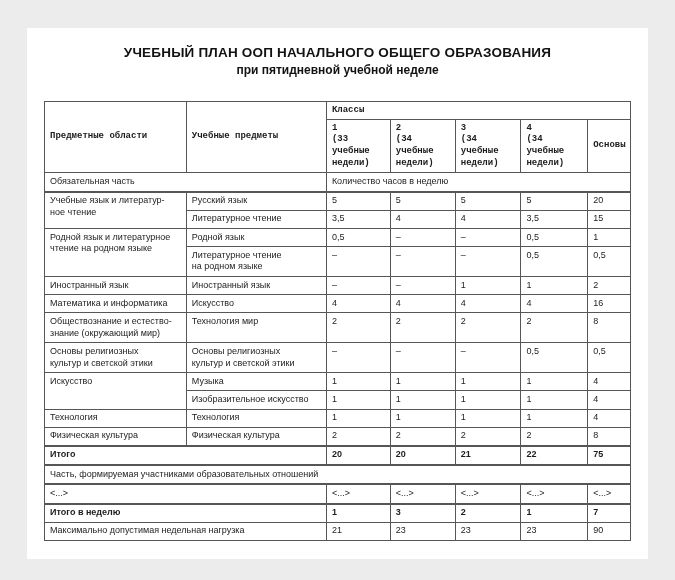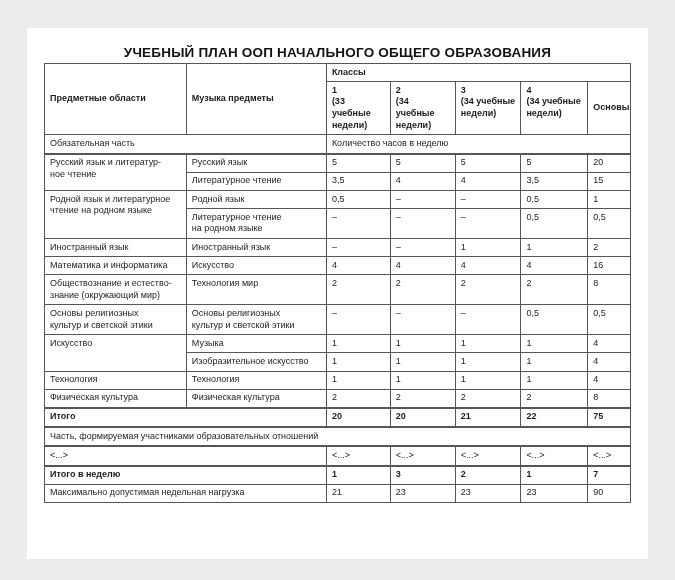--- a/index.html
+++ b/index.html
@@ -43,51 +43,52 @@
   }
   .plan th, .plan td {
     border: 1px solid #565656;
     padding: 2.5px 5px 3px;
     text-align: left;
     vertical-align: top;
     line-height: 1.3;
     overflow: hidden;
     font-weight: normal;
   }
-  .plan thead th { font-weight: bold; }
+  .plan thead th { font-weight: bold; font-family: Liberation Mono, monospace; }
   .plan thead tr.h1 th { vertical-align: middle; }
   .plan thead th.merged { vertical-align: middle; }
   .plan thead tr.h2 th { vertical-align: top; }
   .plan thead tr.h2 th.total-h { vertical-align: middle; }
   .pre { white-space: pre-line; }
   .b { font-weight: bold; }
   tr.kind-section-split td { border-bottom-width: 2px; }
   tr.kind-total td { border-top-width: 2px; font-weight: bold; }
   tr.kind-section-full td { border-top-width: 2px; border-bottom-width: 2px; }
 </style>
 </head>
 <body>
 
 <div class="card">
   <div class="title">УЧЕБНЫЙ ПЛАН ООП НАЧАЛЬНОГО ОБЩЕГО ОБРАЗОВАНИЯ</div>
+  <div class="subtitle">при пятидневной учебной неделе</div>
 
   <table class="plan">
     <colgroup>
       <col style="width:24.2%">
       <col style="width:23.9%">
       <col style="width:10.9%">
       <col style="width:11.1%">
       <col style="width:11.2%">
       <col style="width:11.4%">
       <col style="width:7.3%">
     </colgroup>
     <thead>
       <tr class="h1">
         <th rowspan="2" class="merged">Предметные области</th>
-        <th rowspan="2" class="merged">Музыка предметы</th>
+        <th rowspan="2" class="merged">Учебные предметы</th>
         <th colspan="5">Классы</th>
       </tr>
       <tr class="h2">
         <th class="pre">1
 (33 учебные
 недели)</th>
         <th class="pre">2
 (34 учебные
 недели)</th>
         <th class="pre">3
@@ -98,21 +99,21 @@
 недели)</th>
         <th class="total-h">Основы</th>
       </tr>
     </thead>
     <tbody id="table-body">
         <tr class="kind-section-split">
           <td colspan="2" class="b">Обязательная часть</td>
           <td colspan="5" class="b">Количество часов в неделю</td>
         </tr>
         <tr class="kind-data">
-          <td rowspan="2" class="pre">Русский язык и литератур-
+          <td rowspan="2" class="pre">Учебные язык и литератур-
 ное чтение</td>
           <td class="pre">Русский язык</td>
           <td>5</td>
           <td>5</td>
           <td>5</td>
           <td>5</td>
           <td>20</td>
         </tr>
         <tr class="kind-data">
           <td class="pre">Литературное чтение</td>

